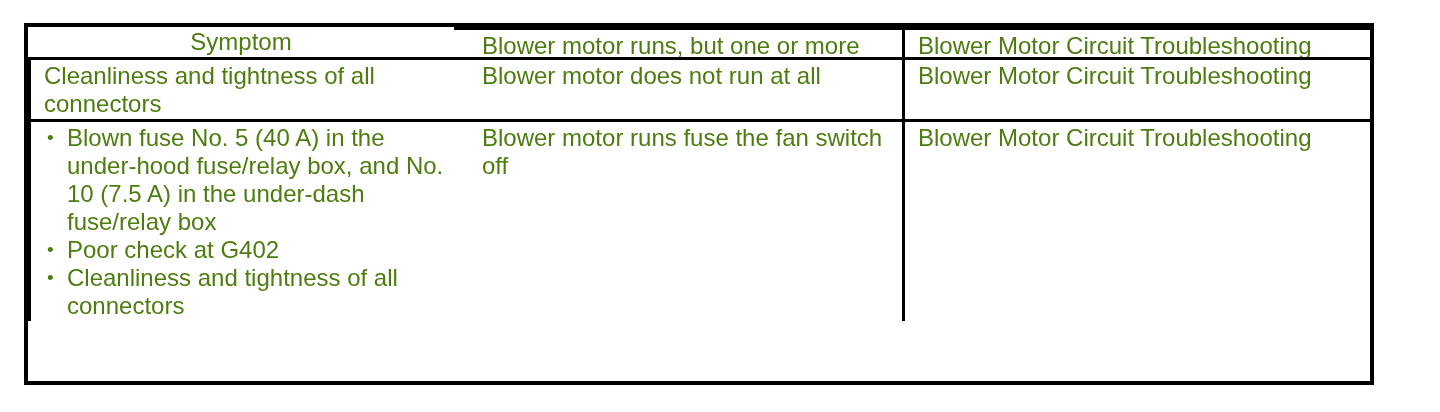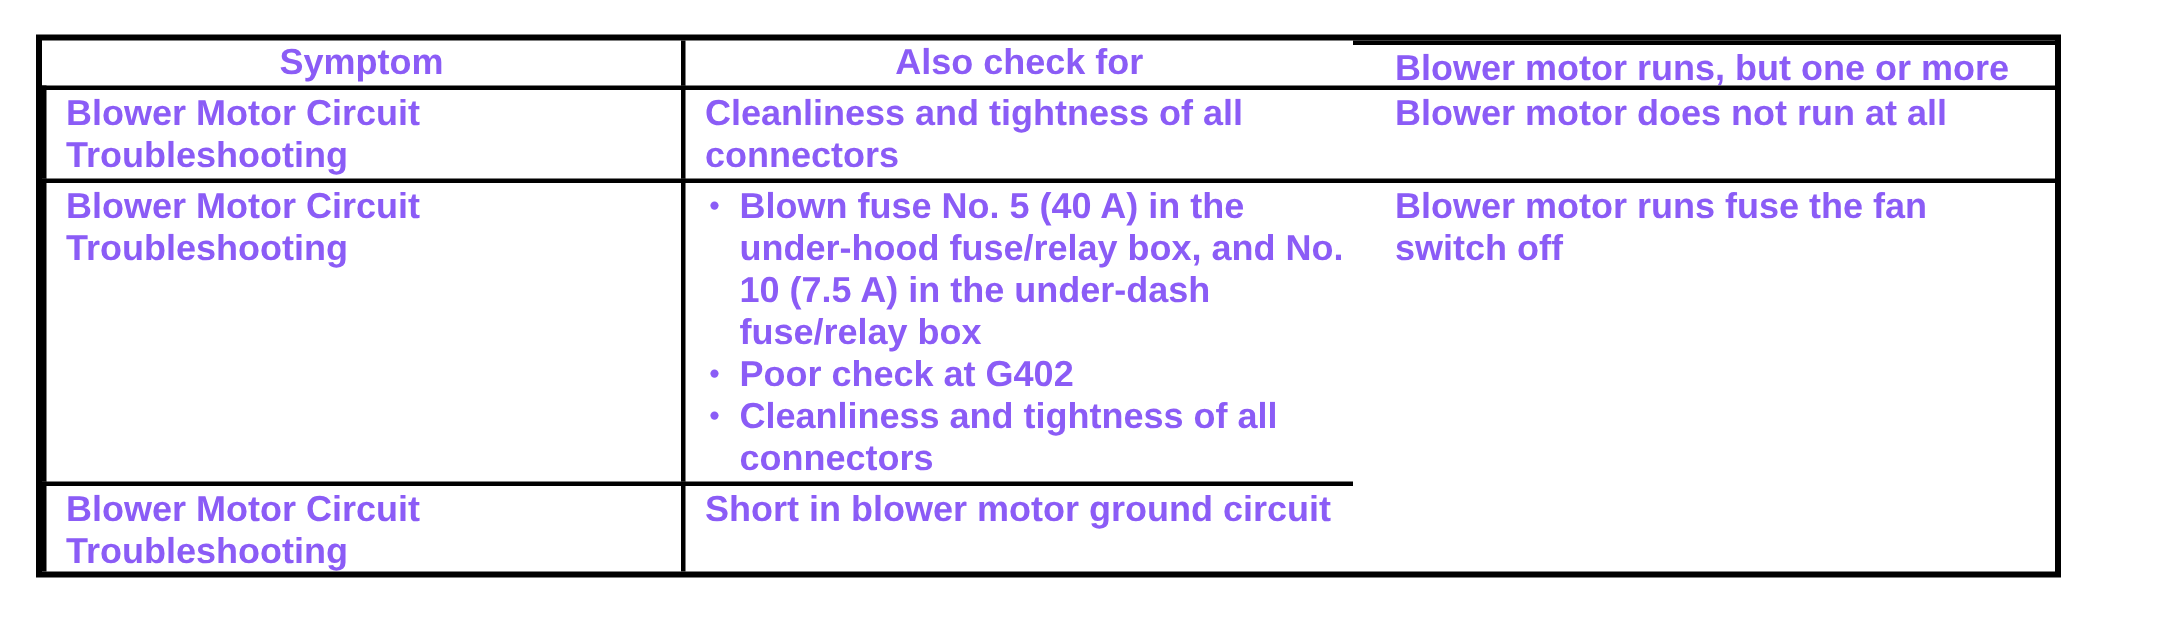--- a/index.html
+++ b/index.html
@@ -25,23 +25,23 @@
     border: 4px solid #000000;
     display: grid;
     grid-template-columns: 426px 448px 1fr;
     grid-template-rows: 30px 62px 202px 1fr;
     background: #ffffff;
   }
   .cell {
     box-sizing: border-box;
     border-left: 3px solid #000000;
     border-top: 3px solid #000000;
-    color: #8b5cf6;
+    color: #4d7c0f;
     font-size: 24px;
-    font-weight: bold;
+    font-weight: normal;
     line-height: 28px;
     padding: 2px 8px 2px 13px;
     overflow: hidden;
   }
   .c1 { border-left: none; padding-left: 28px; }
   .head {
     border-top: none;
     display: flex;
     align-items: center;
     justify-content: center;
@@ -60,21 +60,20 @@
   }
   .bt { flex: 1; }
 </style>
 </head>
 <body>
 
 <div class="page">
   <div class="tbl">
 
     <div class="cell head c1">Symptom</div>
-    <div class="cell head">Also check for</div>
 
     <div class="cell c1">Blower motor runs, but one or more speeds are inoperative</div>
     <div class="cell">Blower Motor Circuit Troubleshooting</div>
     <div class="cell">Cleanliness and tightness of all connectors</div>
 
     <div class="cell c1">Blower motor does not run at all</div>
     <div class="cell">Blower Motor Circuit Troubleshooting</div>
     <div class="cell bullets">
       <div class="bitem">
         <span class="bm">•</span>
@@ -85,16 +84,15 @@
         <span class="bt">Poor check at G402</span>
       </div>
       <div class="bitem">
         <span class="bm">•</span>
         <span class="bt">Cleanliness and tightness of all connectors</span>
       </div>
     </div>
 
     <div class="cell c1">Blower motor runs fuse the fan switch off</div>
     <div class="cell">Blower Motor Circuit Troubleshooting</div>
-    <div class="cell">Short in blower motor ground circuit</div>
 
   </div>
 </div>
 
 </body></html>

